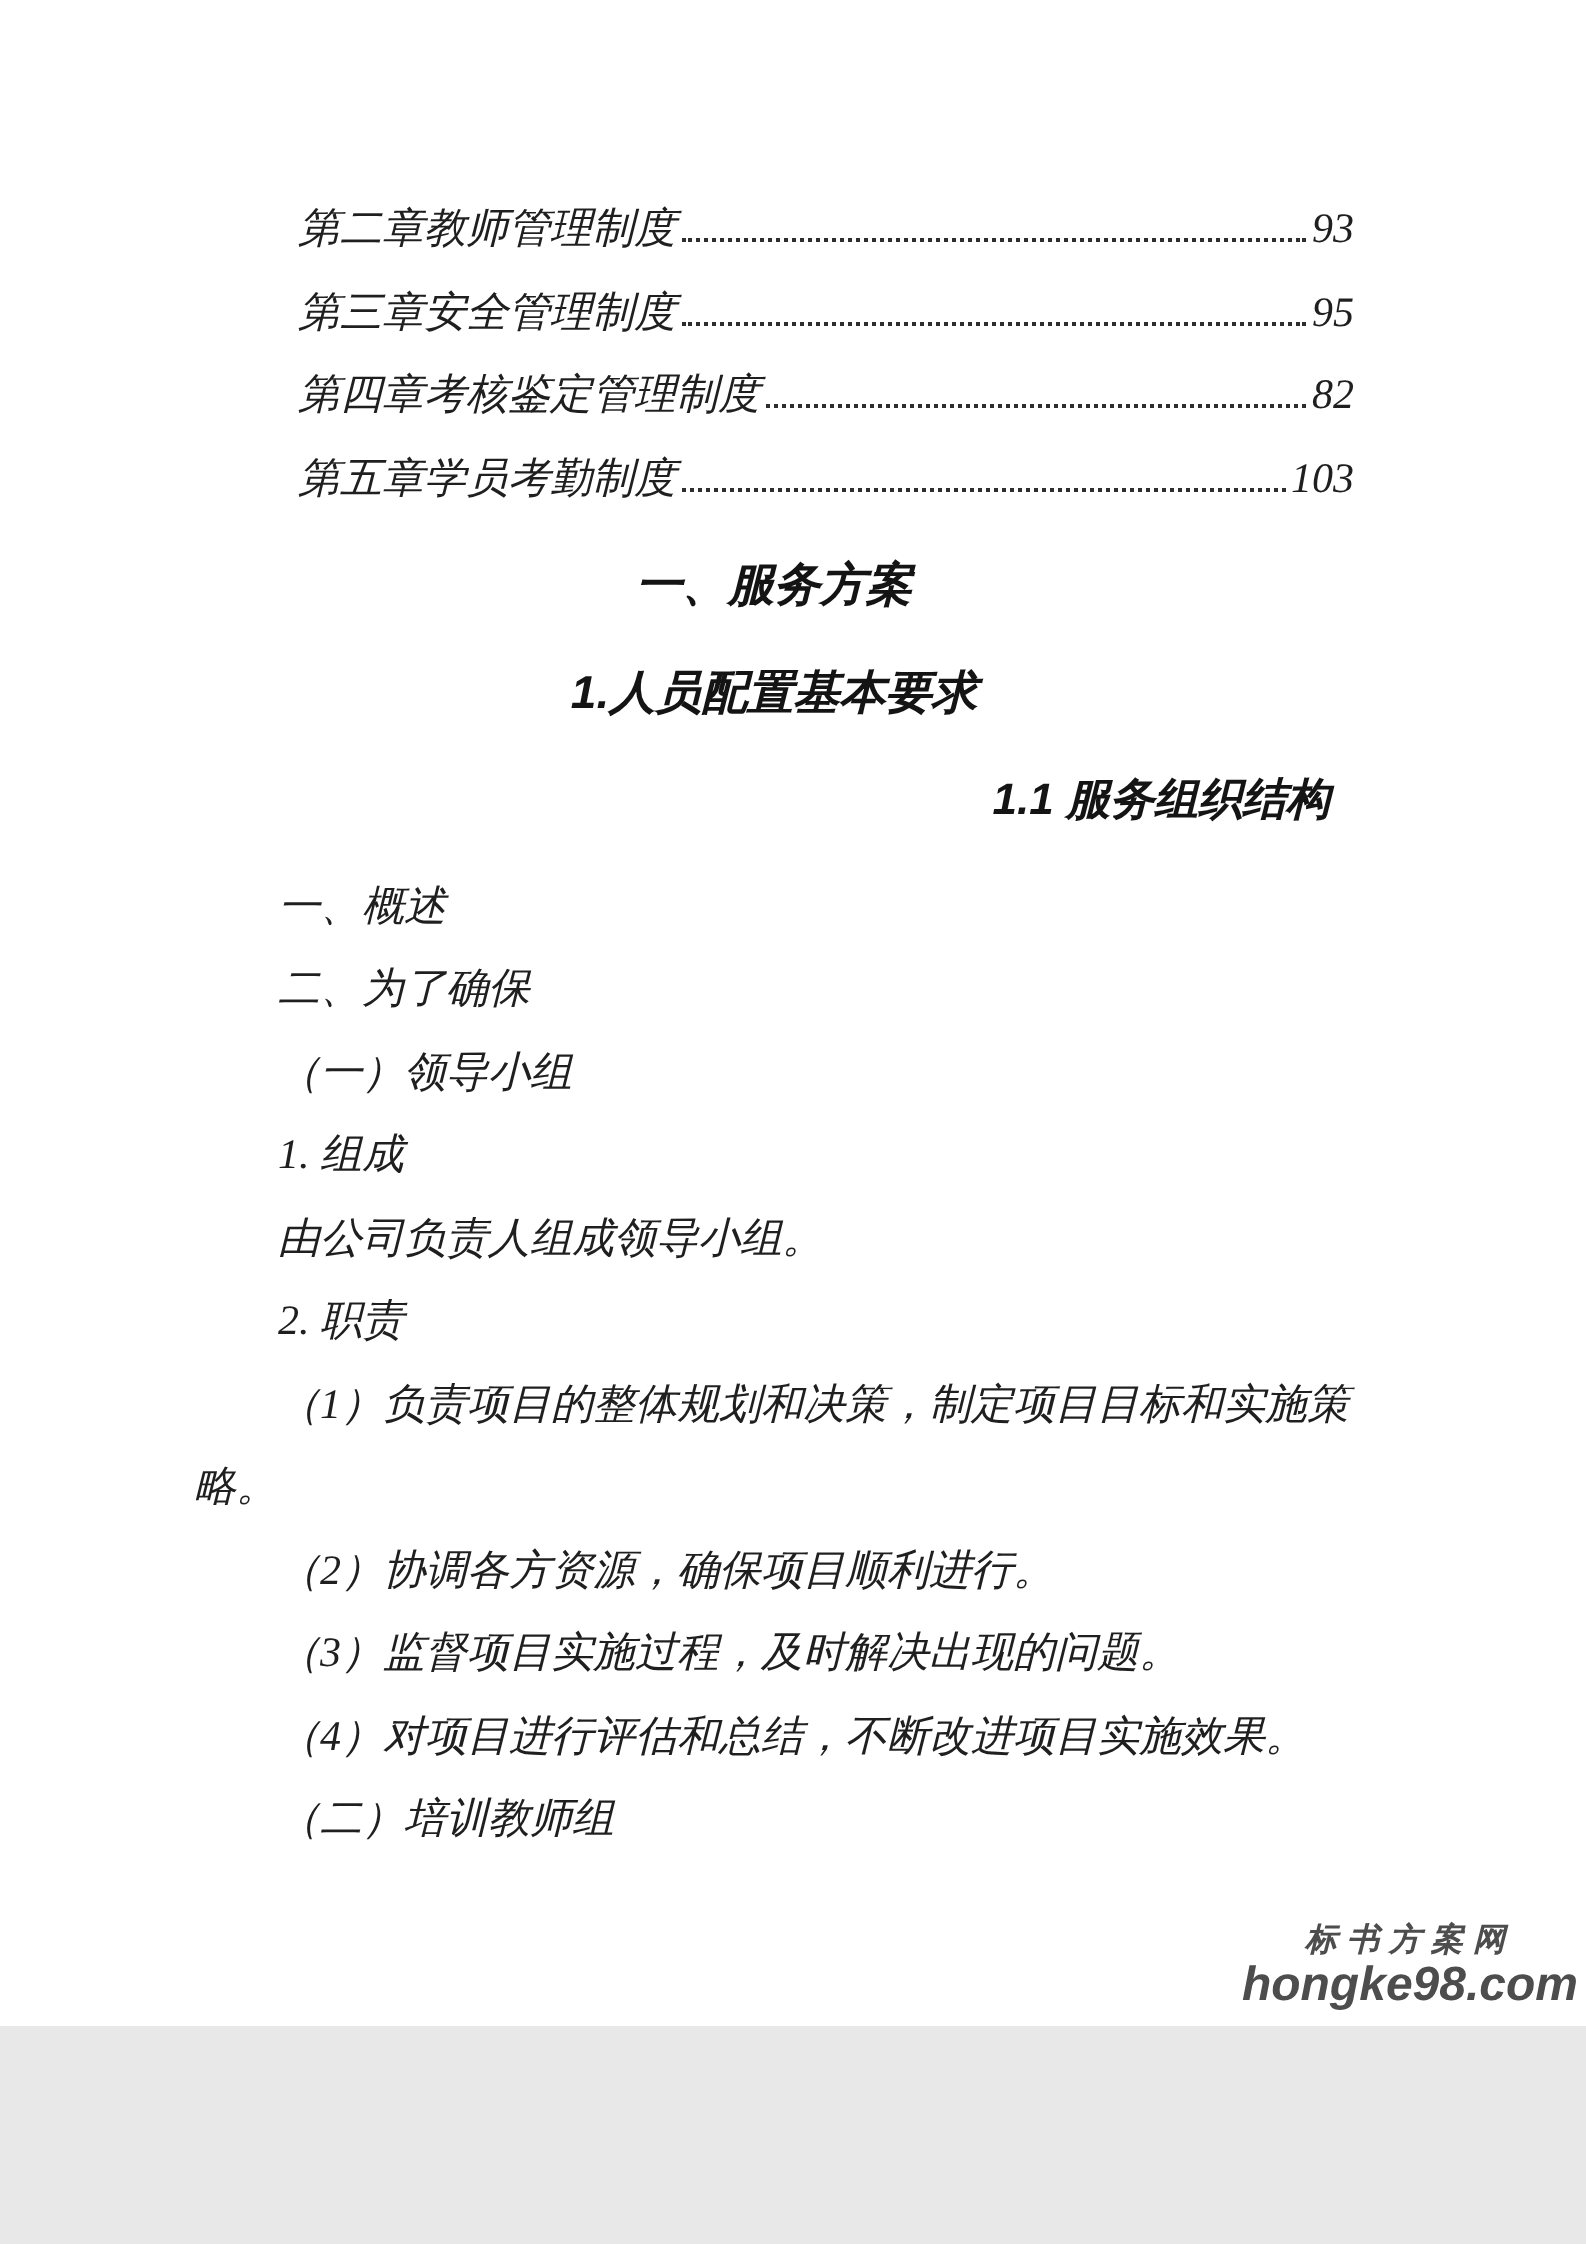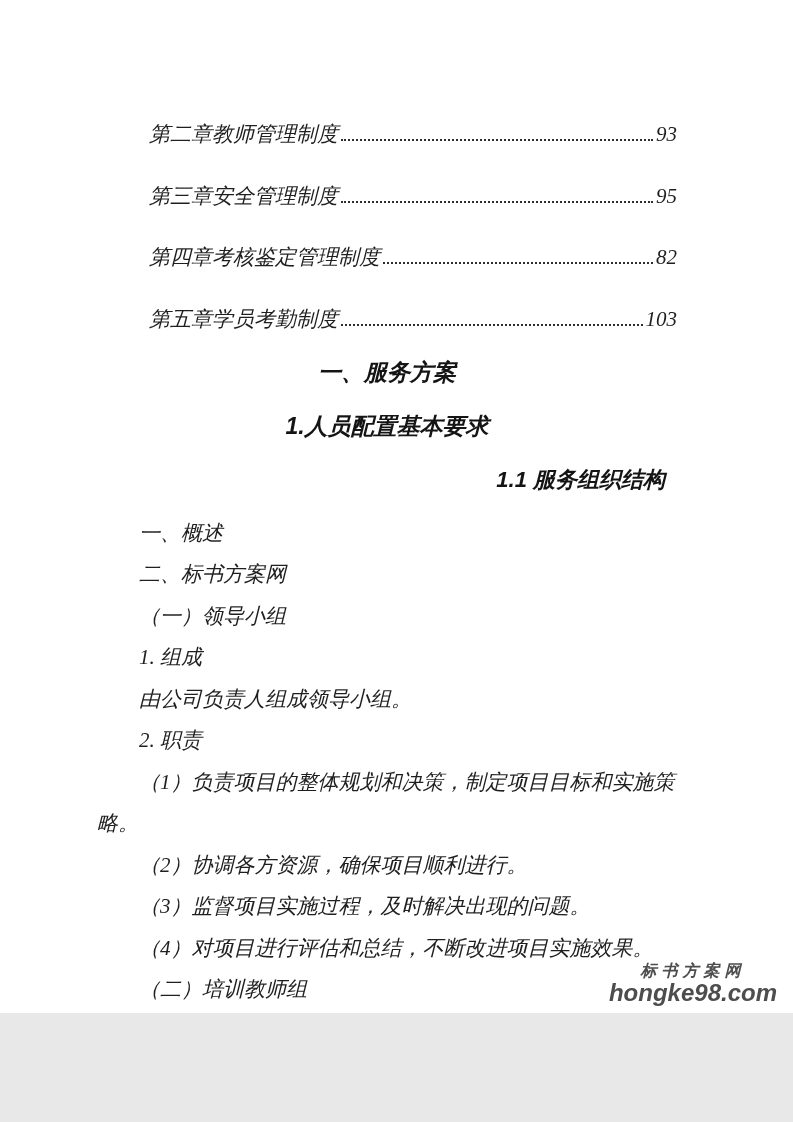--- a/index.html
+++ b/index.html
@@ -27,21 +27,21 @@
     padding-left: 52px;
     white-space: nowrap;
   }
   .toc-title { flex: 0 0 auto; }
   .toc-dots {
     flex: 1 1 auto;
     min-width: 20px;
     border-bottom: 2px dotted #2e2e2e;
     margin: 0 3px;
   }
-  .toc-page { flex: 0 0 auto; margin-top: 20px; }
+  .toc-page { flex: 0 0 auto; }
   
   .h {
     margin: 12px;
     text-align: center;
     font-family: "Liberation Sans", "DejaVu Sans", sans-serif;
     font-weight: bold;
     line-height: 41.5px;
     color: #141414;
   }
   .h1 { font-size: 23px; }
@@ -56,21 +56,21 @@
     text-indent: 2em;
     color: #1f1f1f;
   }
   .para {
     text-align: justify;
     text-justify: inter-character;
   }
   
   .watermark {
     position: absolute;
-    right: 16px;
+    right: 4px;
     bottom: 8px;
     text-align: center;
     color: #4d4d4d;
     font-family: "Liberation Sans", "DejaVu Sans", sans-serif;
   }
   .wm-name {
     font-size: 16px;
     font-weight: bold;
     letter-spacing: 5px;
     line-height: 19px;
@@ -113,21 +113,21 @@
     <span class="toc-page">103</span>
   </div>
 </div>
 
     <h1 class="h h1">一、服务方案</h1>
     <h2 class="h h2">1.人员配置基本要求</h2>
     <h3 class="h h3">1.1 服务组织结构</h3>
 
     <div class="body-section">
         <p class="line">一、概述</p>
-        <p class="line">二、标书方案网</p>
+        <p class="line">二、为了确保</p>
         <p class="line">（一）领导小组</p>
         <p class="line">1. 组成</p>
         <p class="line">由公司负责人组成领导小组。</p>
         <p class="line">2. 职责</p>
         <p class="line">（1）负责项目的整体规划和决策，制定项目目标和实施策略。</p>
         <p class="line">（2）协调各方资源，确保项目顺利进行。</p>
         <p class="line">（3）监督项目实施过程，及时解决出现的问题。</p>
         <p class="line">（4）对项目进行评估和总结，不断改进项目实施效果。</p>
         <p class="line">（二）培训教师组</p>
       </div>

